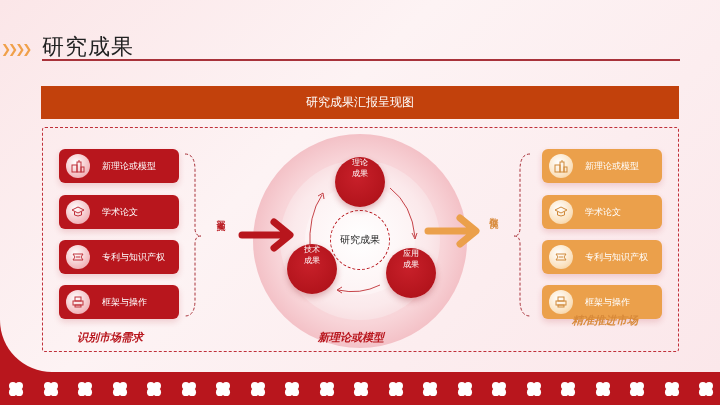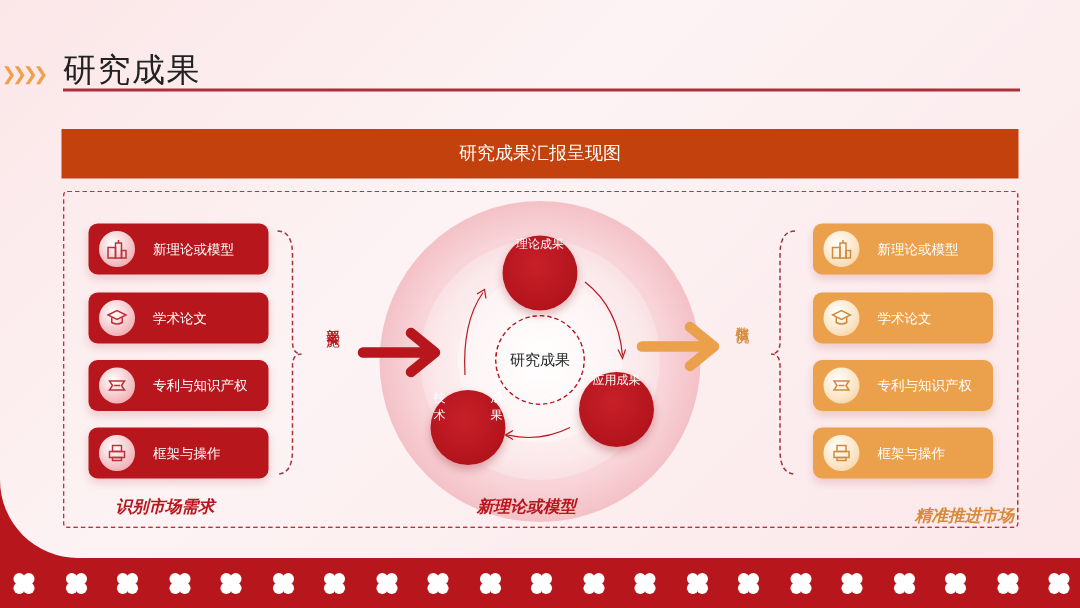--- a/index.html
+++ b/index.html
@@ -48,21 +48,21 @@
   .vtext {
     position:absolute; writing-mode: vertical-rl; font-size:9px; letter-spacing:1px;
   }
   .caption { position:absolute; font-size:11px; font-weight:bold;font-style:italic; }
   .ring {
     position:absolute; border-radius:50%;
   }
   .node {
     position:absolute; width:50px; height:50px; border-radius:50%;
     background: radial-gradient(circle at 45% 40%, #c8202a 0%, #b3141c 70%, #9e1018 100%);
-    color:#fff; font-size:8px; text-align:center; display:flex; justify-content:center;
+    color:#fff; font-size:8px; text-align:center; display:flex; flex-direction:column; 
     line-height:11px; box-shadow:0 3px 6px rgba(150,20,30,0.3);
   }
   .center-label {
     position:absolute; left:330px; top:210px; width:60px; height:60px; border-radius:50%;
     border:1.5px dashed #b8161d; display:flex; align-items:center; justify-content:center;
     font-size:10px; color:#222;
   }
   .clover {
     position:absolute; width:18px; height:18px; top:380px;
   }
@@ -160,21 +160,21 @@
 </div>
 
 <div class="node" style="left:335px; top:157px;">
   <span>理论</span>
   <span>成果</span>
 </div>
 <div class="node" style="left:386px; top:248px;">
   <span>应用</span>
   <span>成果</span>
 </div>
-<div class="node" style="left:287px; top:260px;gap:26px;">
+<div class="node" style="left:287px; top:244px;">
   <span>技术</span>
   <span>成果</span>
 </div>
 
 <svg style="position:absolute; left:238px; top:217px;" width="60" height="36">
   <path d="M4 18 H50 M36 5 L52 18 L36 31" fill="none" stroke="#b8161d" stroke-width="7" stroke-linecap="round" stroke-linejoin="round"></path>
 </svg>
 <svg style="position:absolute; left:424px; top:213px;" width="60" height="36">
   <path d="M4 18 H50 M36 5 L52 18 L36 31" fill="none" stroke="#eba04b" stroke-width="7" stroke-linecap="round" stroke-linejoin="round"></path>
 </svg>
@@ -227,21 +227,21 @@
         <g fill="none" stroke="#d08a3a" stroke-width="1">
           <rect x="4" y="2" width="6" height="4"></rect>
           <rect x="2" y="6" width="10" height="4"></rect>
           <rect x="4" y="10" width="6" height="2"></rect>
         </g>
       </svg>
   </div>
   <span class="lbl">框架与操作</span>
 </div>
 
-<div class="caption" style="left:572px; top:336px; color:#d88a3a;margin-left:38px;">精准推进市场</div>
+<div class="caption" style="left:572px; top:313px; color:#d88a3a;">精准推进市场</div>
 
 <div id="footer"></div>
 <svg class="clover" width="20" height="20" viewBox="0 0 20 20" style="left: 7px;">
     <g fill="#fff">
       <circle cx="6.5" cy="6.5" r="4.3"></circle>
       <circle cx="13.5" cy="6.5" r="4.3"></circle>
       <circle cx="6.5" cy="13.5" r="4.3"></circle>
       <circle cx="13.5" cy="13.5" r="4.3"></circle>
       <rect x="6" y="6" width="8" height="8"></rect>
     </g>

